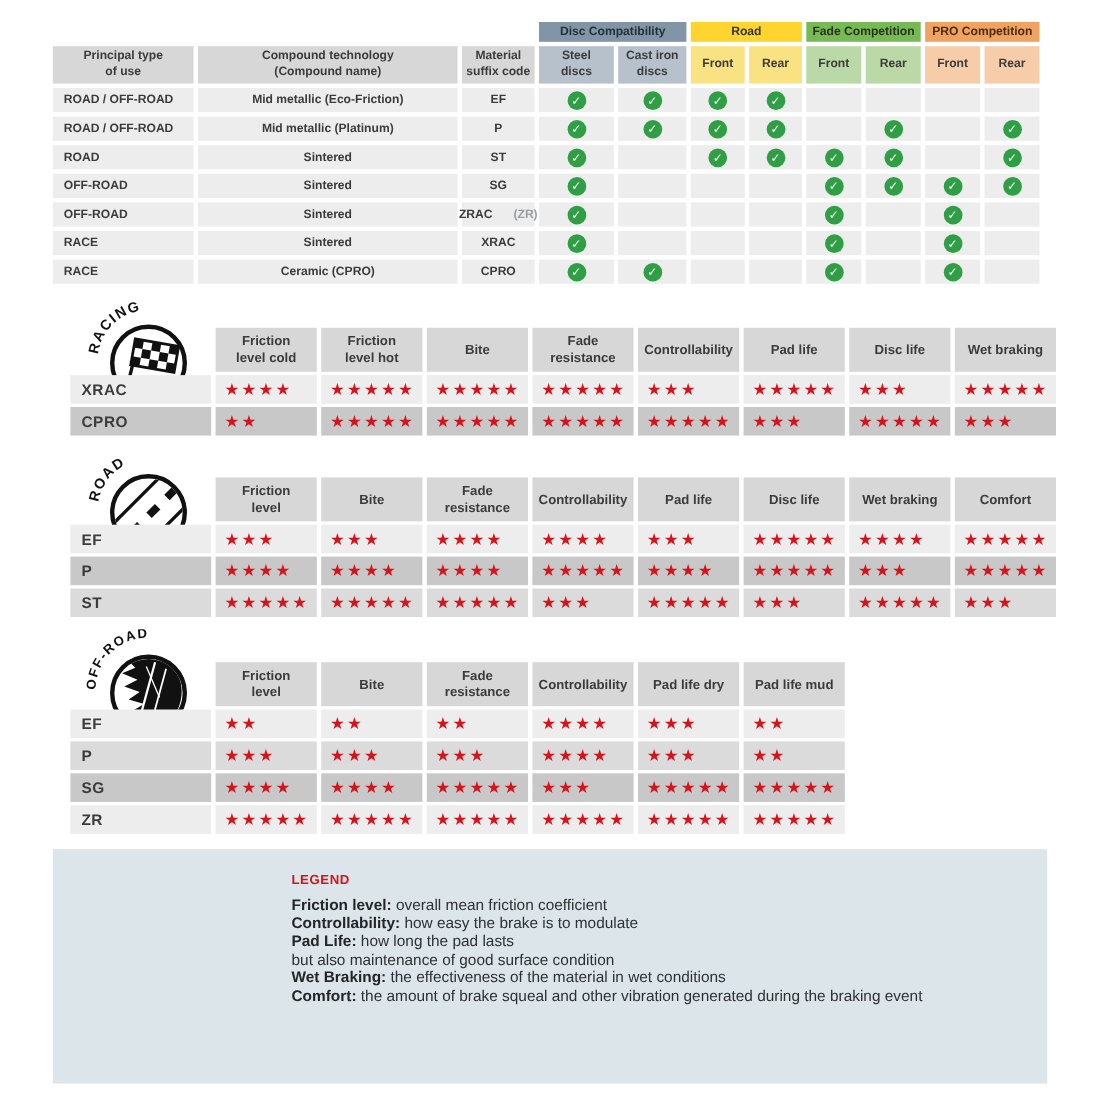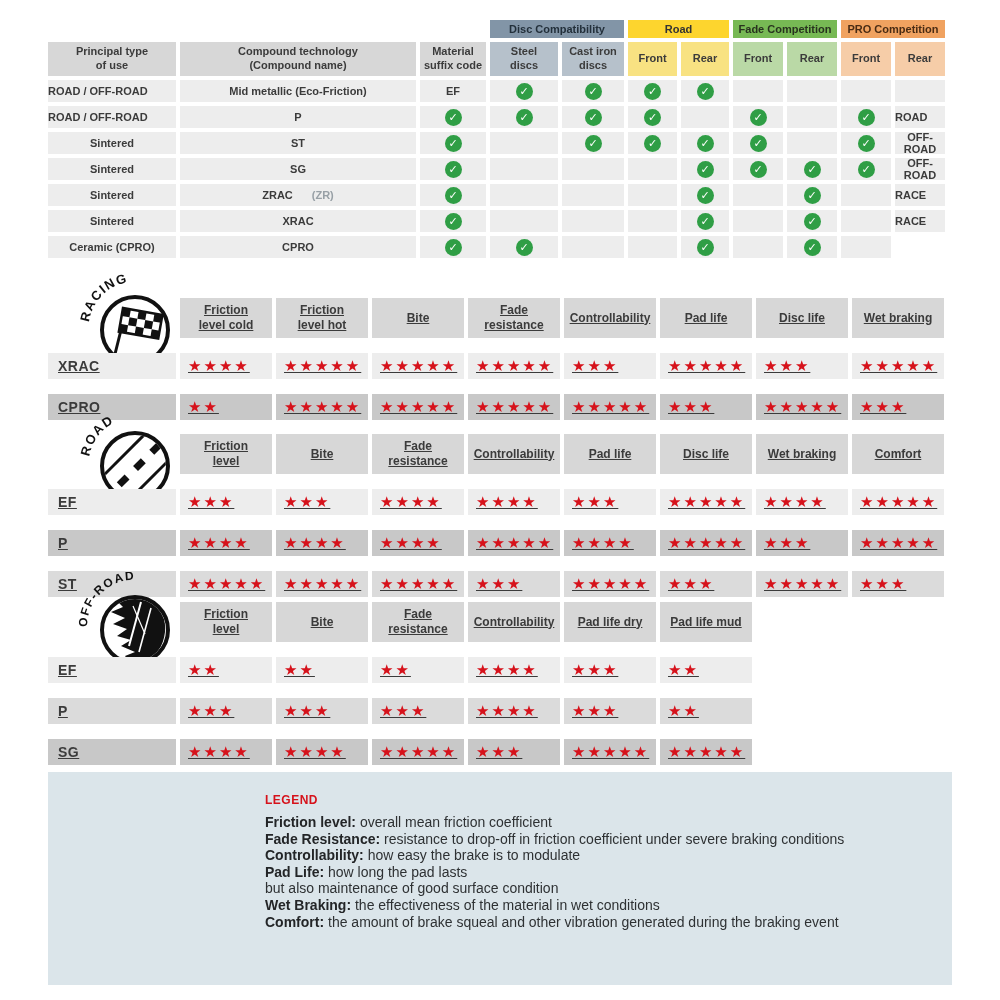--- a/index.html
+++ b/index.html
@@ -26,32 +26,32 @@
   .cgh.pro{background:var(--pro-header-bg);grid-column:span 2;color:#4a2c14;}
   .cspacer{grid-column:span 3;background:transparent;}
   .csub{height:34px;display:flex;align-items:center;justify-content:center;text-align:center;
     font-weight:bold;font-size:11px;white-space:pre-line;line-height:1.25;background:var(--head-gray);}
   .csub.disc{background:var(--disc-sub-bg);}
   .csub.road{background:var(--road-sub-bg);}
   .csub.light{background:var(--light-sub-bg);}
   .csub.pro{background:var(--pro-sub-bg);}
   .ccell{height:22px;display:flex;align-items:center;background:var(--row-light);
     font-size:11px;font-weight:bold;}
-  .ccell.use{text-align:center;}
+  .ccell.use{padding-left:10px;}
   .ccell.center{justify-content:center;text-align:center;}
   .ccell .note{color:#98a0a6;margin-left:19px;font-weight:bold;}
   .check{width:17px;height:17px;border-radius:50%;background:var(--check-green);
     color:#fff;font-size:11px;font-weight:bold;display:flex;align-items:center;justify-content:center;}
 
   
   .rating-section{position:absolute;left:48px;}
   #sec-racing{top:272px;} #sec-road{top:408px;} #sec-offroad{top:572px;}
   .badge{position:absolute;left:27px;top:0;width:110px;height:100px;}
   .badge svg{width:110px;height:100px;}
-  .rating-grid{position:absolute;left:0;display:grid;gap:15px 4px;text-decoration:underline;}
+  .rating-grid{position:absolute;left:16px;display:grid;gap:3px 4px;}
   #sec-racing .rating-grid{top:26px;} #sec-road .rating-grid{top:26px;} #sec-offroad .rating-grid{top:30px;}
   .rh-spacer{background:transparent;}
   .rating-head{height:40px;display:flex;align-items:center;justify-content:center;text-align:center;
     background:var(--head-gray);font-weight:bold;font-size:12px;white-space:pre-line;line-height:1.25;}
   .rlabel{height:26px;display:flex;align-items:center;padding-left:10px;
     font-size:14px;font-weight:bold;letter-spacing:.5px;}
   .rstars{height:26px;display:flex;align-items:center;padding-left:8px;
     color:var(--star);font-size:15px;letter-spacing:2px;}
   .shade-light{background:var(--row-light);} .shade-medium{background:var(--row-medium);} .shade-dark{background:var(--row-dark);}
 
@@ -107,20 +107,21 @@
         <span class="check">✓</span>
       </div>
       <div class="ccell center">
         <span class="check">✓</span>
       </div>
       <div class="ccell center"></div>
       <div class="ccell center"></div>
       <div class="ccell center"></div>
       <div class="ccell center"></div>
       <div class="ccell use">ROAD / OFF-ROAD</div>
+      <div class="ccell center">Mid metallic (Platinum)</div>
       <div class="ccell center">P</div>
       <div class="ccell center">
         <span class="check">✓</span>
       </div>
       <div class="ccell center">
         <span class="check">✓</span>
       </div>
       <div class="ccell center">
         <span class="check">✓</span>
       </div>
@@ -402,21 +403,20 @@
         <div class="rstars shade-light">★★★★★</div>
         <div class="rstars shade-light">★★★★★</div>
       </div>
   </section>
 
   <div class="legend">
     <div class="legend-inner">
       <div class="legend-title">LEGEND</div>
       <div id="legend-entries">
           <div class="legend-line"><b>Friction level: </b><span>overall mean friction coefficient</span></div>
-          <div class="legend-line"><b>Fade Resistance: </b><span>resistance to drop-off in friction coefficient under severe braking conditions</span></div>
           <div class="legend-line"><b>Controllability: </b><span>how easy the brake is to modulate</span></div>
           <div class="legend-line"><b>Pad Life: </b><span>how long the pad lasts</span></div>
           <div class="legend-line"><span>but also maintenance of good surface condition</span></div>
           <div class="legend-line"><b>Wet Braking: </b><span>the effectiveness of the material in wet conditions</span></div>
           <div class="legend-line"><b>Comfort: </b><span>the amount of brake squeal and other vibration generated during the braking event</span></div>
         </div>
     </div>
   </div>
 
 </div>

